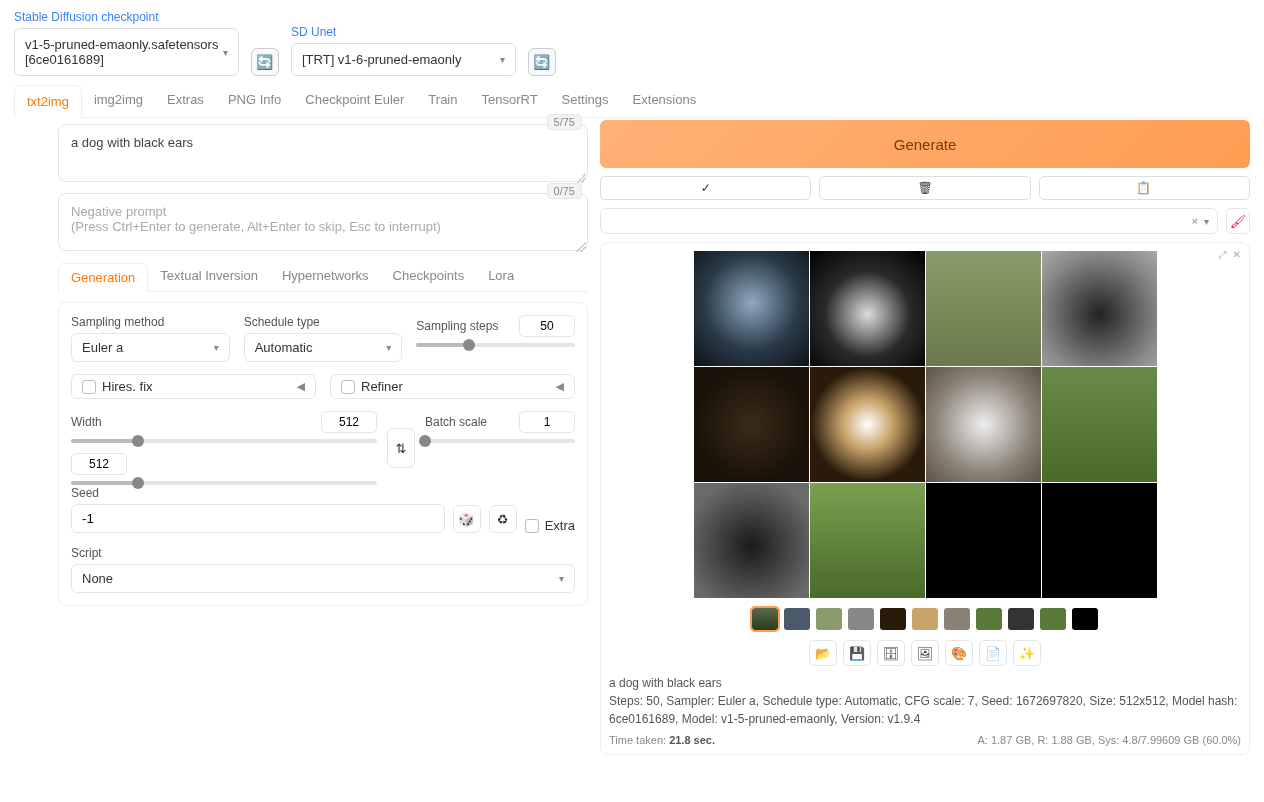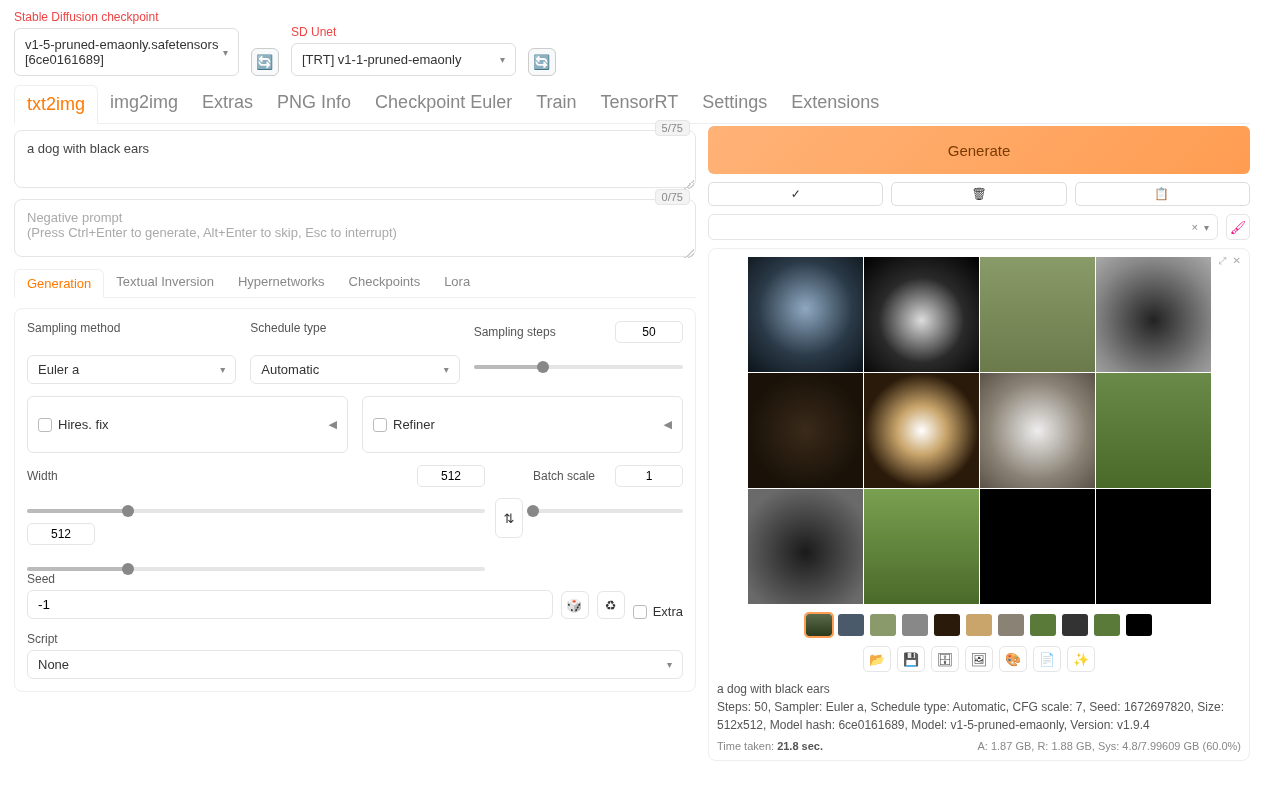--- a/index.html
+++ b/index.html
@@ -1,56 +1,56 @@
 <!DOCTYPE html>
 <html><head>
 <meta charset="utf-8">
 <style>
 * { box-sizing: border-box; margin: 0; padding: 0; }
 body { font-family: -apple-system, BlinkMacSystemFont, "Segoe UI", Arial, sans-serif; font-size: 13px; color: #333; background: #fff; padding: 10px 14px; }
 .top-row { display: flex; gap: 12px; align-items: flex-end; margin-bottom: 8px; }
 .top-group { display: flex; flex-direction: column; gap: 4px; }
-.top-label { font-size: 12px; color: #ef4444; }
+.top-label { font-size: 12px; color: #3b82f6; }
 .dropdown { border: 1px solid #ddd; border-radius: 6px; padding: 8px 10px; display: flex; align-items: center; justify-content: space-between; background: #fff; }
 .dropdown.ckpt { width: 225px; }
 .dropdown.unet { width: 225px; }
 .icon-btn { width: 28px; height: 28px; border: 1px solid #ccc; border-radius: 6px; display: flex; align-items: center; justify-content: center; background: #f8f9fa; cursor: pointer; }
 .emoji { font-size: 14px; }
 .tabs { display: flex; gap: 0; border-bottom: 1px solid #eee; margin-bottom: 2px; }
-.tab { padding: 8px 12px; color: #888; cursor: pointer; font-size: 18px; }
+.tab { padding: 8px 12px; color: #888; cursor: pointer; font-size: 13px; }
 .tab.active { color: #ff7a00; border: 1px solid #eee; border-bottom: 1px solid #fff; border-radius: 6px 6px 0 0; position: relative; top: 1px; background: #fff; }
-.main { display: flex; gap: 12px; }
+.main { display: flex; gap: 12px; margin-left: 44px; }
 .left { flex: 1; }
-.right { width: 542px; display: flex; flex-direction: column; gap: 8px; }
+.right { width: 650px; display: flex; flex-direction: column; gap: 8px; }
 .prompt-row { position: relative; margin: 4px 0 8px; }
 .prompt { width: 100%; border: 1px solid #e5e5e5; border-radius: 8px; padding: 10px 12px; min-height: 58px; resize: none; font-family: inherit; font-size: 13px; color: #444; }
 .prompt::placeholder { color: #aaa; white-space: pre-line; }
 .token-count { position: absolute; top: -10px; right: 6px; background: #f3f3f3; border: 1px solid #e5e5e5; border-radius: 4px; padding: 1px 6px; font-size: 11px; color: #888; }
 .resize-hint { position: absolute; right: 2px; bottom: 2px; width: 10px; height: 10px; background: linear-gradient(135deg, transparent 50%, #ccc 50%, #ccc 60%, transparent 60%, transparent 70%, #ccc 70%, #ccc 80%, transparent 80%); }
 .gen-btn { background: linear-gradient(135deg, #ffb277, #ff9d52); border: none; border-radius: 6px; color: #7a3b00; font-size: 15px; font-weight: 500; height: 48px; cursor: pointer; }
 .mini-btns { display: flex; gap: 8px; }
 .mini-btn { width: 24px; height: 24px; border: 1px solid #ddd; border-radius: 5px; display: flex; align-items: center; justify-content: center; background: #fff; cursor: pointer; font-size: 12px; flex: 1; }
 .styles-row { display: flex; gap: 8px; }
 .styles-select { flex: 1; border: 1px solid #e5e5e5; border-radius: 6px; height: 26px; display: flex; align-items: center; justify-content: flex-end; padding: 0 8px; gap: 6px; color: #888; font-size: 11px; }
 .edit-icon { width: 24px; height: 26px; border: 1px solid #e5e5e5; border-radius: 5px; display: flex; align-items: center; justify-content: center; background: #fff; cursor: pointer; }
 .subtabs { display: flex; gap: 0; border-bottom: 1px solid #eee; margin: 6px 0 10px; text-align: center; }
 .subtab { padding: 6px 12px; color: #888; cursor: pointer; font-size: 13px; }
 .subtab.active { color: #ff7a00; border: 1px solid #eee; border-bottom: 1px solid #fff; border-radius: 6px 6px 0 0; position: relative; top: 1px; }
 .params { border: 1px solid #eee; border-radius: 8px; padding: 12px; }
 .row { display: flex; gap: 14px; margin-bottom: 12px; }
-.col { flex: 1; display: flex; flex-direction: column; gap: 20px; }
+.col { flex: 1; display: flex; flex-direction: column; gap: 4px; }
 .plabel { font-size: 12px; color: #555; }
 .select { border: 1px solid #e5e5e5; border-radius: 6px; padding: 6px 10px; display: flex; justify-content: space-between; align-items: center; background: #fff; font-size: 13px; }
 .slider-row { display: flex; align-items: center; gap: 8px; }
 .slider-row .plabel { flex: 1; }
-.numbox { width: 68px; border: 1px solid #e5e5e5; border-radius: 5px; padding: 3px 6px; text-align: center; font-size: 12px; }
+.numbox { width: 56px; border: 1px solid #e5e5e5; border-radius: 5px; padding: 3px 6px; text-align: center; font-size: 12px; }
 .slider { width: 100%; height: 4px; background: #e5e5e5; border-radius: 2px; position: relative; margin-top: 2px; }
 .slider-fill { position: absolute; height: 100%; background: #bbb; border-radius: 2px; }
 .slider-thumb { position: absolute; width: 12px; height: 12px; background: #888; border-radius: 50%; top: -4px; transform: translateX(-50%); }
-.toggle-row { border: 1px solid #e5e5e5; border-radius: 6px; padding: 20px 10px; display: flex; align-items: center; justify-content: space-between; }
+.toggle-row { border: 1px solid #e5e5e5; border-radius: 6px; padding: 4px 10px; display: flex; align-items: center; justify-content: space-between; }
 .chk { display: flex; align-items: center; gap: 6px; font-size: 13px; }
 .chkbox { width: 14px; height: 14px; border: 1px solid #bbb; border-radius: 3px; }
 .arrow { font-size: 11px; color: #888; }
 .swap-btn { width: 28px; height: 40px; border: 1px solid #e5e5e5; border-radius: 6px; display: flex; align-items: center; justify-content: center; align-self: center; }
 .dim-group { display: flex; gap: 10px; }
 .dim-left { flex: 1; }
 .dim-right { width: 150px; }
 .seed-row { display: flex; gap: 8px; align-items: flex-end; }
 .seed-input { flex: 1; border: 1px solid #e5e5e5; border-radius: 6px; padding: 6px 10px; }
 .small-icon-btn { width: 28px; height: 28px; border: 1px solid #e5e5e5; border-radius: 6px; display: flex; align-items: center; justify-content: center; }
@@ -80,21 +80,21 @@
       <span>v1-5-pruned-emaonly.safetensors [6ce0161689]</span>
       <span class="caret">▾</span>
     </div>
   </div>
   <div class="icon-btn">
       <span class="emoji">🔄</span>
     </div>
   <div class="top-group">
     <span class="top-label">SD Unet</span>
     <div class="dropdown unet">
-      <span>[TRT] v1-1-pruned-emaonly</span>
+      <span>[TRT] v1-6-pruned-emaonly</span>
       <span class="caret">▾</span>
     </div>
   </div>
   <div class="icon-btn">
       <span class="emoji">🔄</span>
     </div>
 </div>
 
 <div class="tabs">
   <div class="tab active">txt2img</div>

